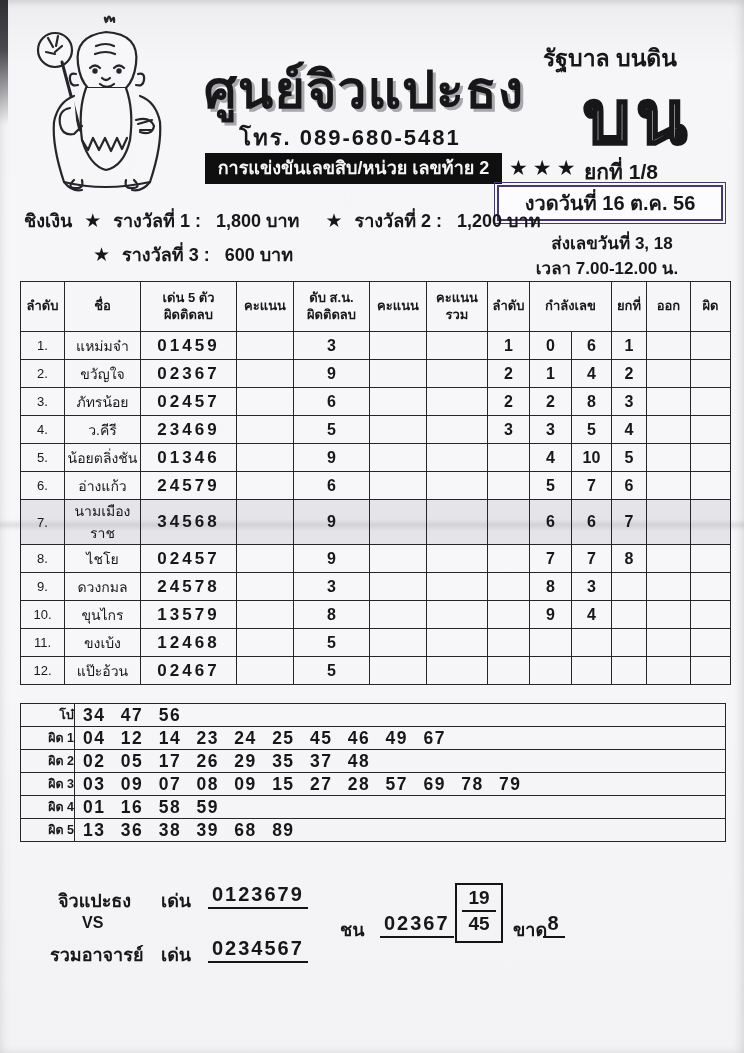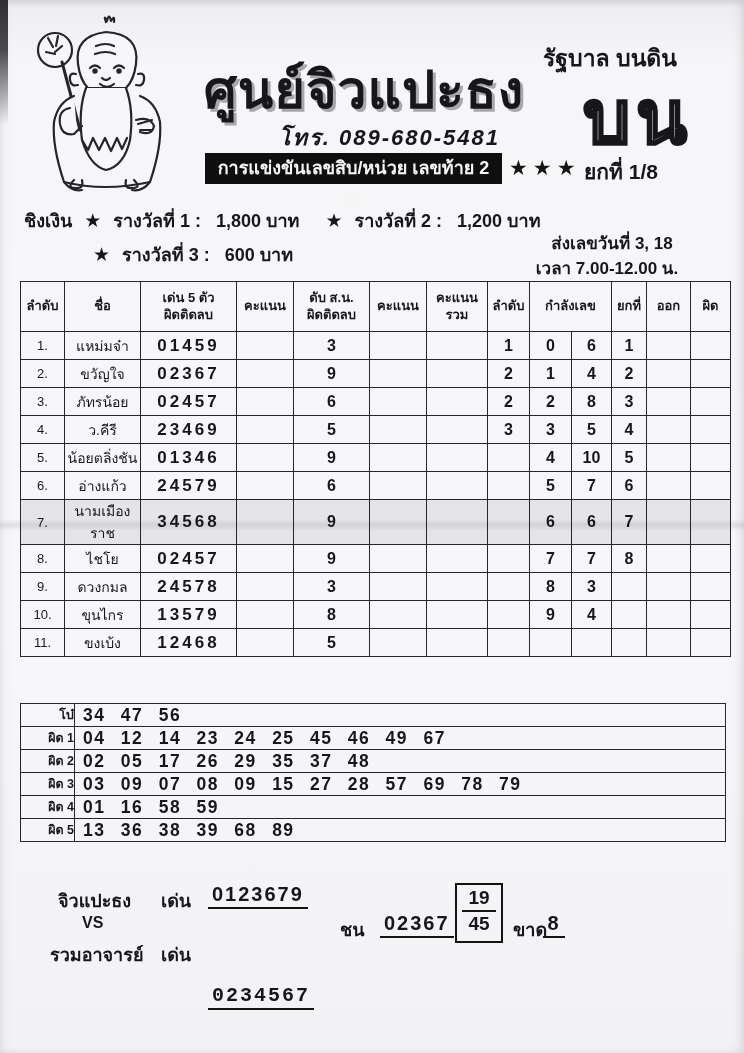--- a/index.html
+++ b/index.html
@@ -14,22 +14,22 @@
   .abs { position:absolute; }
   
   .edge-streak { left:0; top:0; width:8px; height:125px;
     background:linear-gradient(180deg,#2e2e32 0%, #4a4a50 40%, rgba(90,90,96,0) 100%); }
   .crease { left:0; top:519px; width:744px; height:12px;
     background:linear-gradient(180deg, rgba(100,100,112,0) 0%, rgba(100,100,112,.16) 50%, rgba(100,100,112,0) 100%); }
   
   .brand { left:178px; top:48px; width:372px; text-align:center;
     font-size:52px; font-weight:800; letter-spacing:1px;
     text-shadow:3px 3px 0 rgba(90,90,95,.5); }
-  .phone { left:200px; top:120px; width:300px; text-align:right;
-    font-size:22px; font-weight:700; letter-spacing:2px;font-style:italic; }
+  .phone { left:200px; top:120px; width:300px; text-align:center;
+    font-size:22px; font-weight:700; letter-spacing:2px; }
   .gov { left:543px; top:40px; width:190px; font-size:23px; font-weight:800; }
   .big-word { left:558px; top:58px; width:160px; text-align:center;
     font-size:74px; font-weight:800; letter-spacing:6px; color:#fbfbfd;
     -webkit-text-stroke:3px #17171a; text-stroke:3px #17171a; }
   .black-bar { left:205px; top:153px; width:297px; height:31px; background:#0f0f0f;
     color:#f5f5f5; font-size:18px; font-weight:700; text-align:center; line-height:31px; }
   .stars3 { left:509px; top:156px; font-size:21px; letter-spacing:5px; color:#151515; }
   .round { left:584px; top:155px; font-size:21px; font-weight:700; }
   .date-box { left:497px; top:185px; width:226px; height:36px;
     border:2px solid #45386a; outline:1px solid #45386a; outline-offset:2px;
@@ -102,20 +102,21 @@
     </g>
   </svg>
 
   <div class="abs gov">รัฐบาล บนดิน</div>
   <div class="abs brand">ศูนย์จิวแปะธง</div>
   <div class="abs big-word">บน</div>
   <div class="abs phone">โทร. 089-680-5481</div>
   <div class="abs black-bar">การแข่งขันเลขสิบ/หน่วย เลขท้าย 2 บน</div>
   <div class="abs stars3">★★★</div>
   <div class="abs round">ยกที่ 1/8</div>
+  <div class="abs date-box">งวดวันที่ 16 ต.ค. 56</div>
   <div class="abs send-date">ส่งเลขวันที่ 3, 18</div>
   <div class="abs time">เวลา 7.00-12.00 น.</div>
 
   <div class="abs prize1">
     <span>ชิงเงิน</span>
     <span class="star">★</span>
     <span>รางวัลที่ 1 :</span>
     <span class="prize-amount">1,800 บาท</span>
     <span class="star">★</span>
     <span>รางวัลที่ 2 :</span>
@@ -321,20 +322,35 @@
           <td class="col4">5</td>
           <td class="col5"></td>
           <td class="col6"></td>
           <td class="col7"></td>
           <td class="col8"></td>
           <td class="col9"></td>
           <td class="col10"></td>
           <td class="col11"></td>
           <td class="col12"></td>
         </tr>
+        <tr>
+          <td class="col0">12.</td>
+          <td class="col1">แป๊ะอ้วน</td>
+          <td class="col2">02467</td>
+          <td class="col3"></td>
+          <td class="col4">5</td>
+          <td class="col5"></td>
+          <td class="col6"></td>
+          <td class="col7"></td>
+          <td class="col8"></td>
+          <td class="col9"></td>
+          <td class="col10"></td>
+          <td class="col11"></td>
+          <td class="col12"></td>
+        </tr>
       </tbody>
   </table>
 
   <table class="abs bottom-table">
     <tbody>
         <tr>
           <td class="lbl">โบ๋</td>
           <td class="nums">34 47 56</td>
         </tr>
         <tr>
@@ -359,21 +375,21 @@
         </tr>
       </tbody>
   </table>
 
   <div class="abs f-text" style="left:58px; top:886px;">จิวแปะธง</div>
   <div class="abs f-text" style="left:161px; top:886px;">เด่น</div>
   <div class="abs f-num" style="left:208px; top:883px;">0123679</div>
   <div class="abs f-text" style="left:82px; top:914px; font-size:16px;text-align:center;">VS</div>
   <div class="abs f-text" style="left:50px; top:940px;">รวมอาจารย์</div>
   <div class="abs f-text" style="left:161px; top:940px;">เด่น</div>
-  <div class="abs f-num" style="left:208px; top:984px;font-family:Liberation Mono, monospace;">0234567</div>
+  <div class="abs f-num" style="left:208px; top:937px;">0234567</div>
   <div class="abs f-text" style="left:340px; top:915px;">ชน</div>
   <div class="abs f-num" style="left:380px; top:912px;">02367</div>
   <div class="abs score-box">
     <span class="top-num">19</span>
     <span class="bottom-num">45</span>
   </div>
   <div class="abs f-text" style="left:513px; top:915px;">ขาด</div>
   <div class="abs f-num" style="left:543px; top:912px; min-width:22px; text-align:center;">8</div>
 
 </div>

